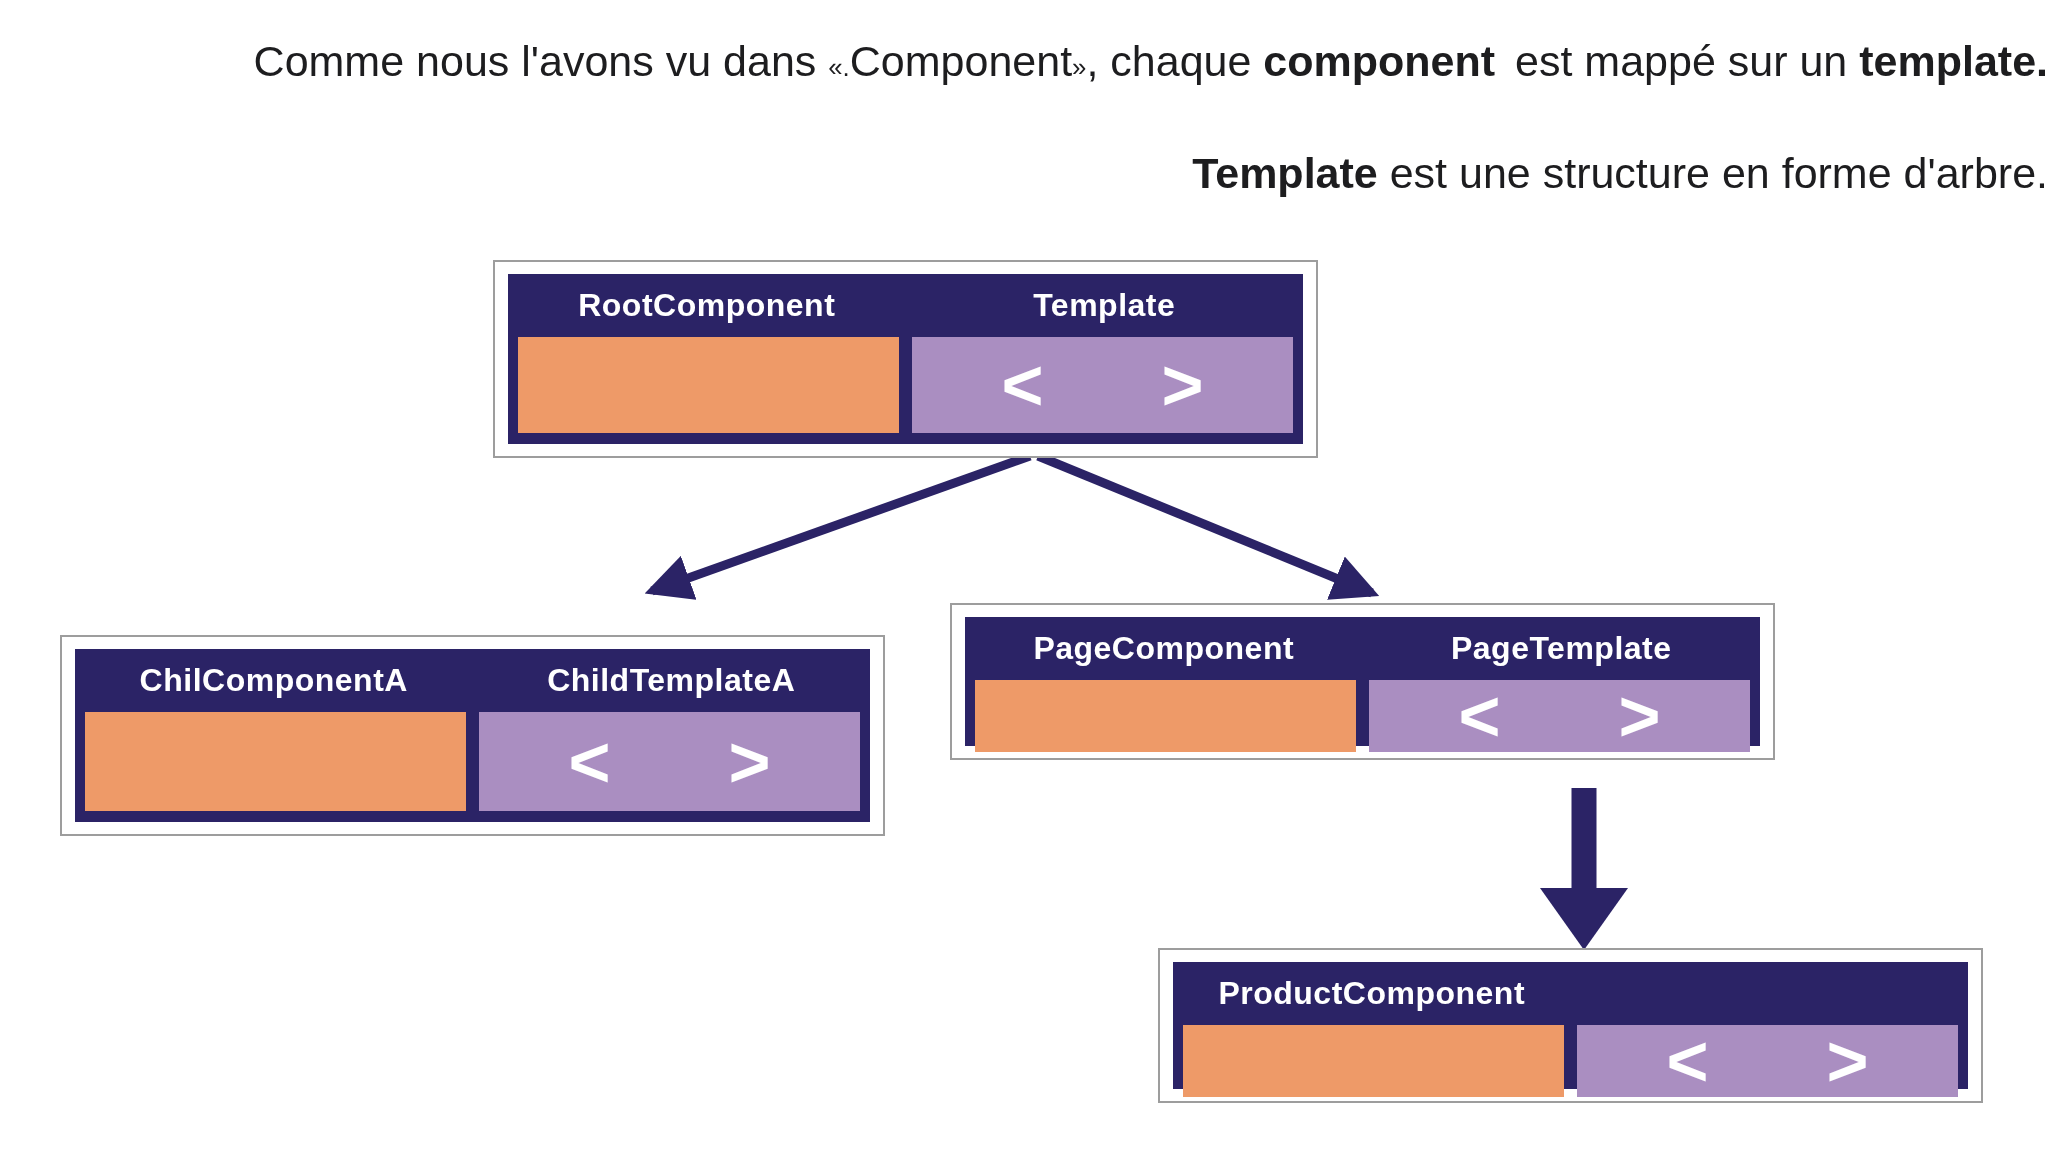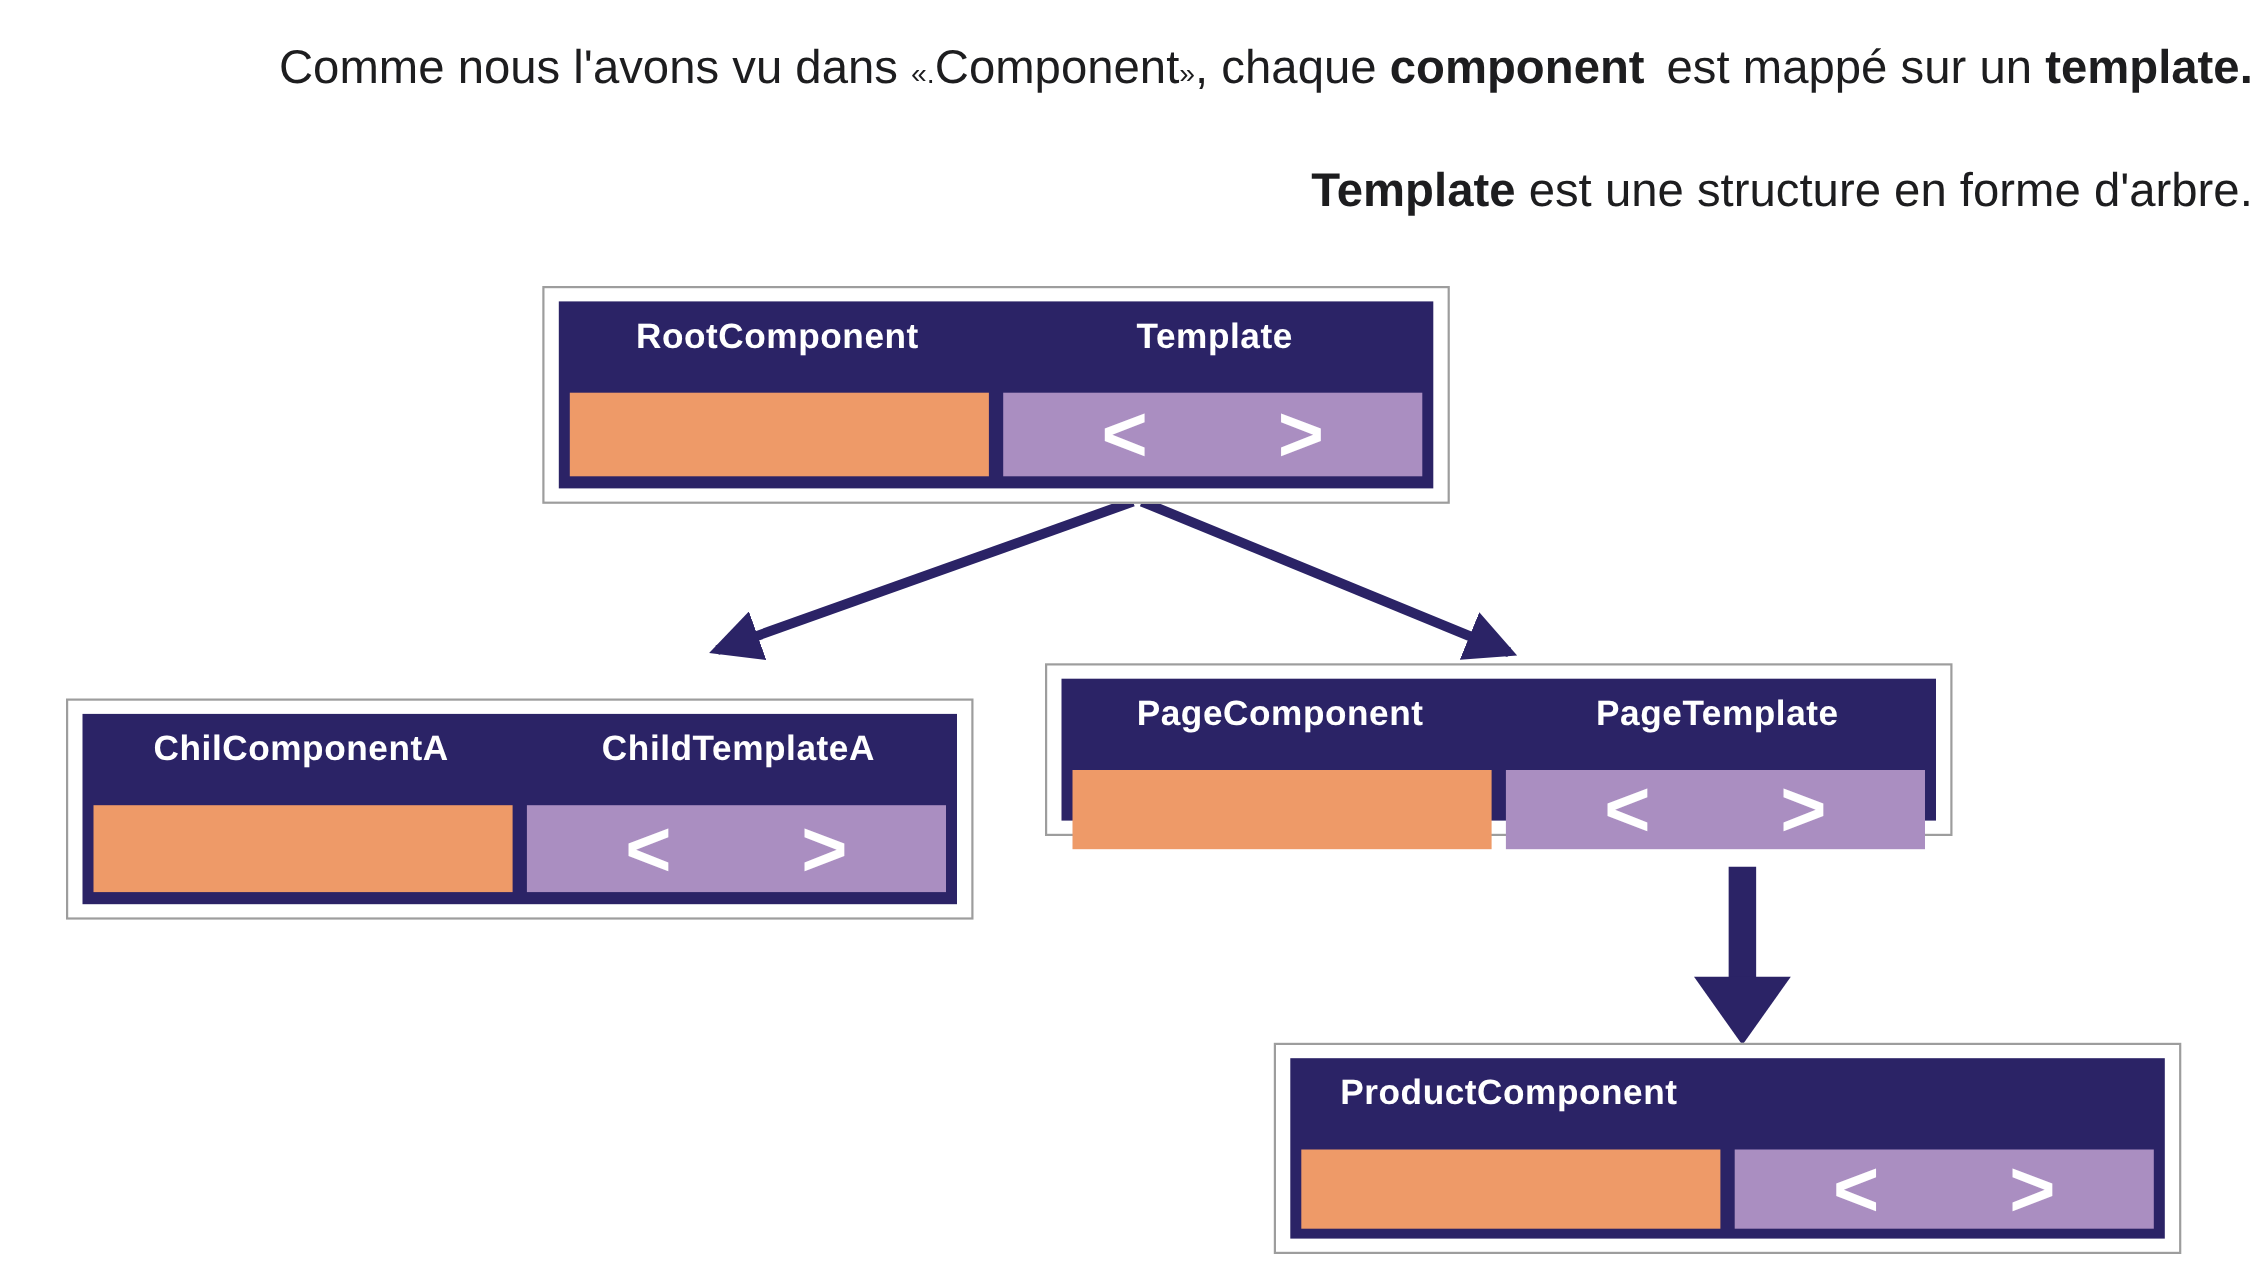--- a/index.html
+++ b/index.html
@@ -35,33 +35,33 @@
   svg.arrows .thick{stroke-width:25;}
   svg.arrows polygon, svg.arrows marker path{fill:var(--navy);}
 
   
   .cbox{
     position:absolute;
     background:#ffffff;
     border:2px solid var(--border-gray);
     padding:12px 13px;
   }
-  .panel{width:100%;height:100%;background:var(--navy);display:flex;flex-direction:column;gap:20px;}
+  .panel{width:100%;height:100%;background:var(--navy);display:flex;flex-direction:column;}
   .hdr{flex:0 0 63px;display:flex;align-items:center;}
   .hlabel{width:50%;text-align:center;color:#ffffff;font-weight:700;font-size:32px;letter-spacing:0.5px;}
   .brow{flex:1;display:flex;padding:0 10px 11px 10px;column-gap:13px;}
   .cell{flex:1;}
   .cell-comp{background:var(--orange);}
   .cell-tmpl{background:var(--purple);display:flex;align-items:center;justify-content:center;column-gap:118px;}
   .chev{color:#ffffff;font-weight:700;font-size:72px;line-height:1;}
 
   .box-root   {left:493px;top:260px;width:825px;height:198px;}
   .box-childa {left:60px; top:635px;width:825px;height:201px;}
   .box-page   {left:950px;top:603px;width:825px;height:157px;}
-  .box-product{left:1158px;top:948px;width:825px;height:192px;}
+  .box-product{left:1158px;top:948px;width:825px;height:155px;}
 </style>
 </head>
 <body>
 
 <div class="canvas">
 
   <p class="line line1">
     <span>Comme nous l'avons vu dans </span><span class="gmq">«.</span><span>Component</span><span class="gmq">»</span><span>, chaque </span><b class="gap-after">component</b><span> est mappé sur un </span><b>template.</b>
   </p>
 

